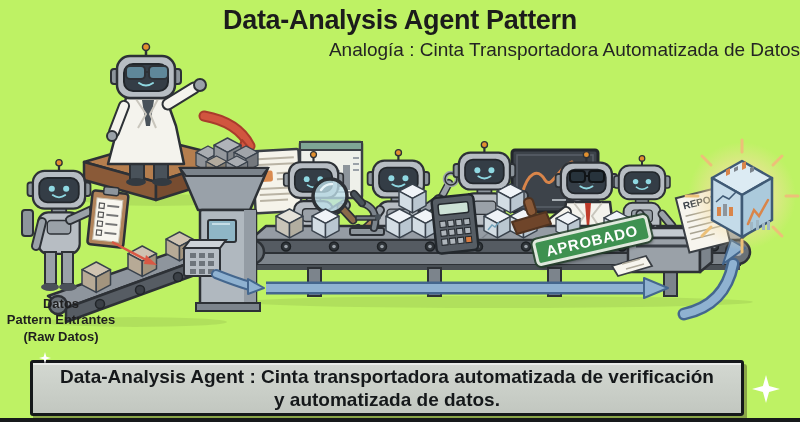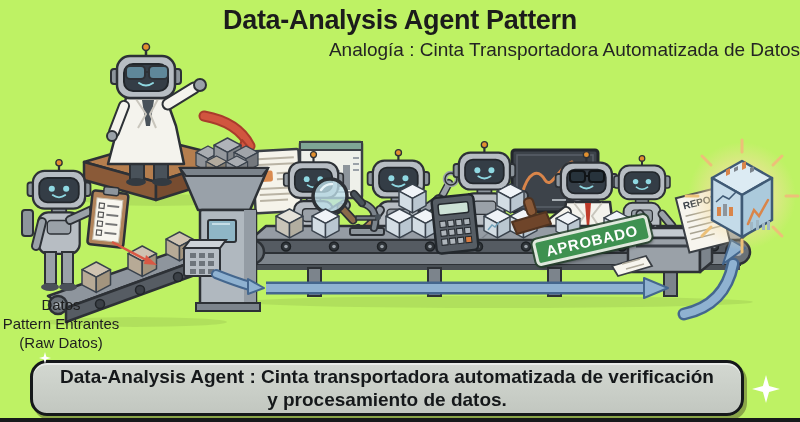--- a/index.html
+++ b/index.html
@@ -12,36 +12,36 @@
     position:absolute;top:5px;left:0;width:100%;text-align:center;
     font-size:27px;font-weight:800;color:#1c1c1c;letter-spacing:-0.3px;
   }
   .subtitle{
     position:absolute;top:39px;left:0;width:100%;text-align:right;
     font-size:19px;font-weight:500;color:#242424;
   }
   .scene{position:absolute;inset:0;}
   .raw-label{
     position:absolute;left:0;top:296px;width:122px;text-align:center;
-    font-size:15px;font-weight:400;color:#1f1f1f;line-height:1.25;
+    font-size:13px;font-weight:700;color:#1f1f1f;line-height:1.25;
   }
   .raw-label span{display:block;}
   .stamp{
     position:absolute;left:533px;top:227px;
     transform:rotate(-13deg);
     background:#3e9150;color:#ffffff;
     border:3px solid #dfe8dc;border-radius:5px;
     box-shadow:0 0 0 2px rgba(38,66,43,.85),1px 3px 3px rgba(0,0,0,.35);
     font-size:15px;font-weight:800;letter-spacing:.8px;
     padding:2px 9px;white-space:nowrap;
   }
   .caption-box{
     position:absolute;left:30px;top:360px;width:708px;height:50px;
     background:linear-gradient(#d3d8d1,#c2c7c0);
-    border:3px solid #15181a;border-radius:17px;
+    border:3px solid #15181a;border-radius:3px;
     box-shadow:3px 4px 0 rgba(60,50,30,.40), inset 0 2px 0 rgba(255,255,255,.5);
     display:flex;flex-direction:column;align-items:center;justify-content:center;
     font-size:19px;font-weight:600;color:#15181a;line-height:1.22;text-align:center;
   }
   .sparkle{
     position:absolute;background:#ffffff;
     clip-path:polygon(50% 0,61% 39%,100% 50%,61% 61%,50% 100%,39% 61%,0 50%,39% 39%);
     filter:drop-shadow(0 0 2px rgba(255,250,230,.9));
   }
   .sparkle.big{left:752px;top:375px;width:28px;height:28px;}
@@ -477,19 +477,19 @@
   <div class="raw-label">
     <span>Datos</span>
     <span>Pattern Entrantes</span>
     <span>(Raw Datos)</span>
   </div>
 
   <div class="stamp">APROBADO</div>
 
   <div class="caption-box">
     <span>Data-Analysis Agent : Cinta transportadora automatizada de verificación</span>
-    <span>y procesamiento de datos.</span>
+    <span>y automatizada de datos.</span>
   </div>
 
   <div class="sparkle big"></div>
   <div class="sparkle small"></div>
   <div class="bottom-bar"></div>
 </div>
 
 </body></html>

